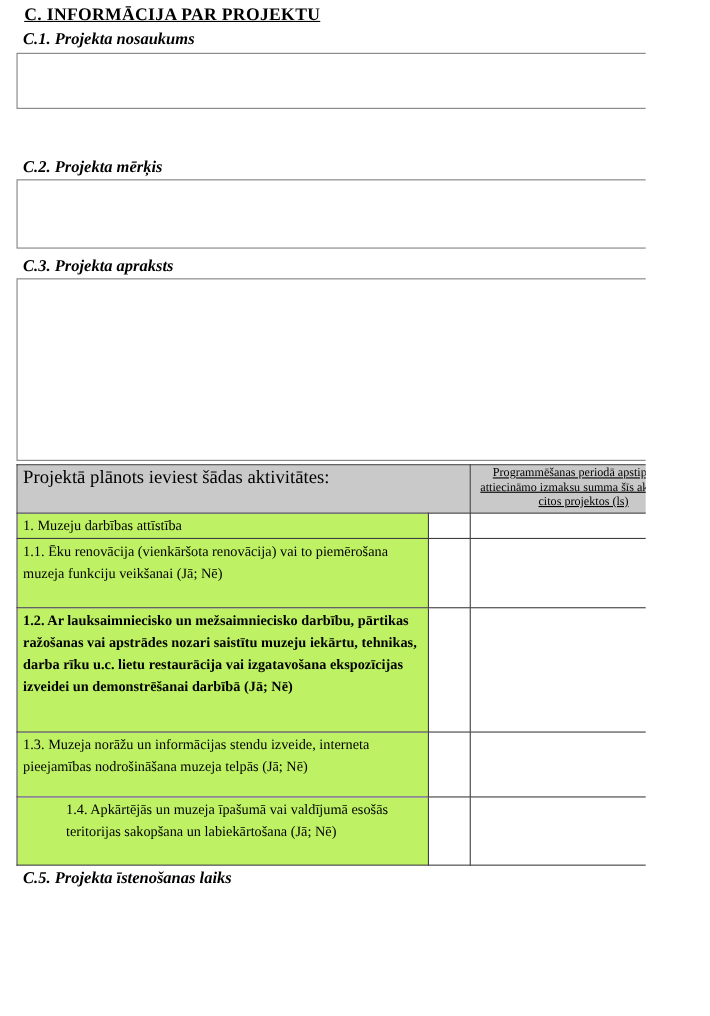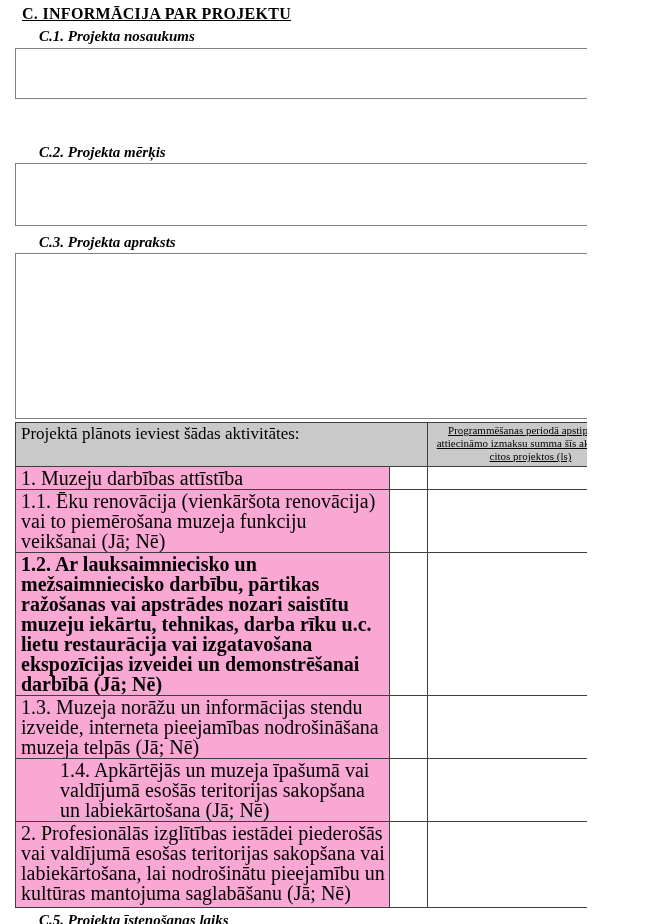--- a/index.html
+++ b/index.html
@@ -10,21 +10,21 @@
     position:relative;
   }
   .page { width:587px; height:924px; overflow:hidden; padding-top:5px; box-sizing:border-box; }
 
   .doc-title {
     margin:0 0 0 22px;
     font-size:16px; font-weight:bold; text-decoration:underline;
     letter-spacing:0.3px; line-height:18px;
   }
   .sec-heading {
-    margin-left:39px;
+    margin-left:21px;
     font-size:15px; font-weight:bold; font-style:italic;
     line-height:17px;
   }
   .h-c1 { margin-top:5px; }
   .h-c2 { margin-top:45px; }
   .h-c3 { margin-top:8px; }
   .h-c4 { margin-top:17px; }
   .h-c5 { margin-top:4px; }
 
   .input-box {
@@ -59,22 +59,22 @@
     height:41px;
   }
   th.col-amount {
     text-align:center;
     font-size:11px; line-height:13px;
     background:#c9c9c9;
     padding:2px 8px;
     text-decoration:underline;
   }
   td.label-cell {
-    background:#f9a8d4;
-    font-size:20px; line-height:20px;
+    background:#bef264;
+    font-size:13px; line-height:20px;
   }
   td.answer-cell, td.amount-cell { background:#ffffff; }
 
   tr.r1   td { height:20px;  }
   tr.r1-1 td { height:60px;  }
   tr.r1-2 td { height:110px;font-weight:bold; }
   tr.r1-3 td { height:56px;  }
   tr.r1-4 td { height:59px;padding-left:44px;  }
   tr.r2   td { height:83px;  }
 </style>
@@ -126,23 +126,18 @@
       <tr class="r1-3">
         <td class="label-cell">1.3. Muzeja norāžu un informācijas stendu izveide, interneta pieejamības nodrošināšana muzeja telpās (Jā; Nē)</td>
         <td class="answer-cell"></td>
         <td class="amount-cell"></td>
       </tr>
       <tr class="r1-4">
         <td class="label-cell">1.4. Apkārtējās un muzeja īpašumā vai valdījumā esošās teritorijas sakopšana un labiekārtošana (Jā; Nē)</td>
         <td class="answer-cell"></td>
         <td class="amount-cell"></td>
       </tr>
-      <tr class="r2">
-        <td class="label-cell">2. Profesionālās izglītības iestādei piederošās vai valdījumā esošas teritorijas sakopšana vai labiekārtošana, lai nodrošinātu pieejamību un kultūras mantojuma saglabāšanu (Jā; Nē)</td>
-        <td class="answer-cell"></td>
-        <td class="amount-cell"></td>
-      </tr>
     </tbody>
   </table>
 
   <div class="sec-heading h-c5">C.5. Projekta īstenošanas laiks</div>
 
 </div>
 
 </body></html>

